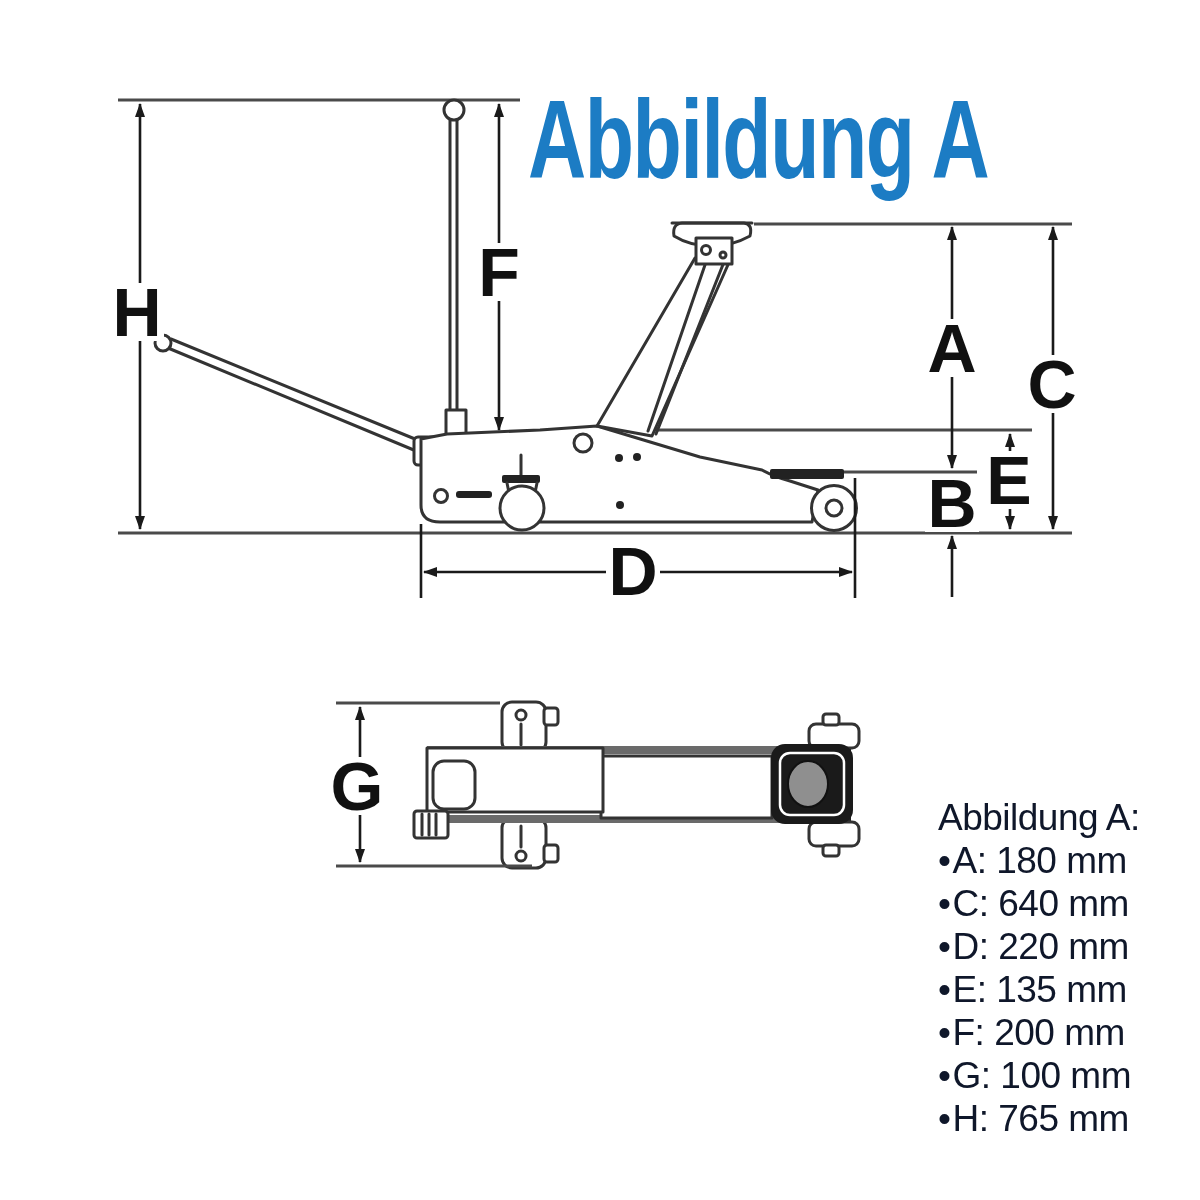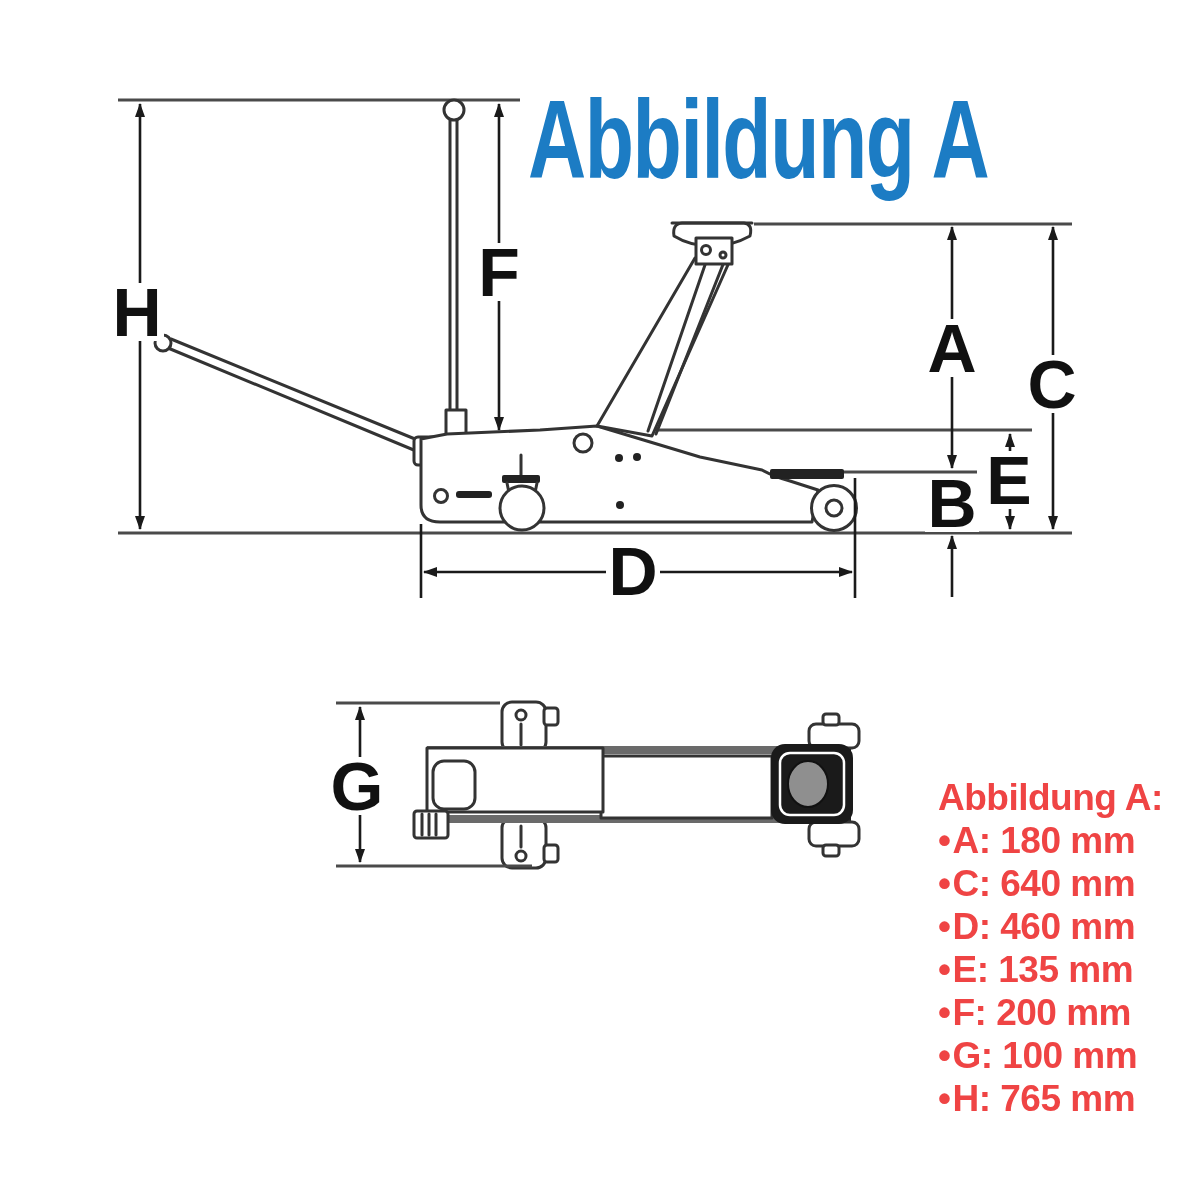--- a/index.html
+++ b/index.html
@@ -12,22 +12,22 @@
   .ln{stroke:#333;fill:none;stroke-width:3;stroke-linecap:round;stroke-linejoin:round;}
   .lnf{stroke:#333;fill:#fff;stroke-width:3;stroke-linejoin:round;}
   .ref{stroke:#4a4a4a;fill:none;stroke-width:3;stroke-linecap:butt;}
   .dim{stroke:#1a1a1a;fill:none;stroke-width:2.6;}
   .solid{fill:#222;stroke:none;}
   .gray{fill:#6a6a6a;stroke:none;}
   .dot{fill:#222;stroke:none;}
   .lblbg{fill:#fff;stroke:none;}
   .lbl{font-family:"Liberation Sans",sans-serif;font-size:68px;font-weight:bold;fill:#111;
        text-anchor:middle;}
-  #spec-list{position:absolute;left:938px;top:776px;width:262px;color:#ef4444;
-       font-size:37px;line-height:43px;letter-spacing:-0.5px;white-space:nowrap;font-weight:bold;}
+  #spec-list{position:absolute;left:938px;top:796px;width:262px;color:#0f172a;
+       font-size:37px;line-height:43px;letter-spacing:-0.5px;white-space:nowrap;}
   .spec-row .bullet{margin-right:2px;}
 </style>
 </head>
 <body>
 
 <div id="stage">
 
   <div id="figure-title">Abbildung A</div>
 
   <svg id="diagram-svg" width="1200" height="1200" viewBox="0 0 1200 1200">
@@ -191,20 +191,20 @@
         <rect class="lblbg" x="330" y="757" width="54" height="58"></rect>
         <text class="lbl" x="357" y="810">G</text>
       </g>
     </g>
   </svg>
 
   <div id="spec-list">
     <div class="spec-heading">Abbildung A:</div>
     <div class="spec-row"><span class="bullet">•</span><span>A: 180 mm</span></div>
     <div class="spec-row"><span class="bullet">•</span><span>C: 640 mm</span></div>
-    <div class="spec-row"><span class="bullet">•</span><span>D: 460 mm</span></div>
+    <div class="spec-row"><span class="bullet">•</span><span>D: 220 mm</span></div>
     <div class="spec-row"><span class="bullet">•</span><span>E: 135 mm</span></div>
     <div class="spec-row"><span class="bullet">•</span><span>F: 200 mm</span></div>
     <div class="spec-row"><span class="bullet">•</span><span>G: 100 mm</span></div>
     <div class="spec-row"><span class="bullet">•</span><span>H: 765 mm</span></div>
   </div>
 
 </div>
 
 </body></html>

